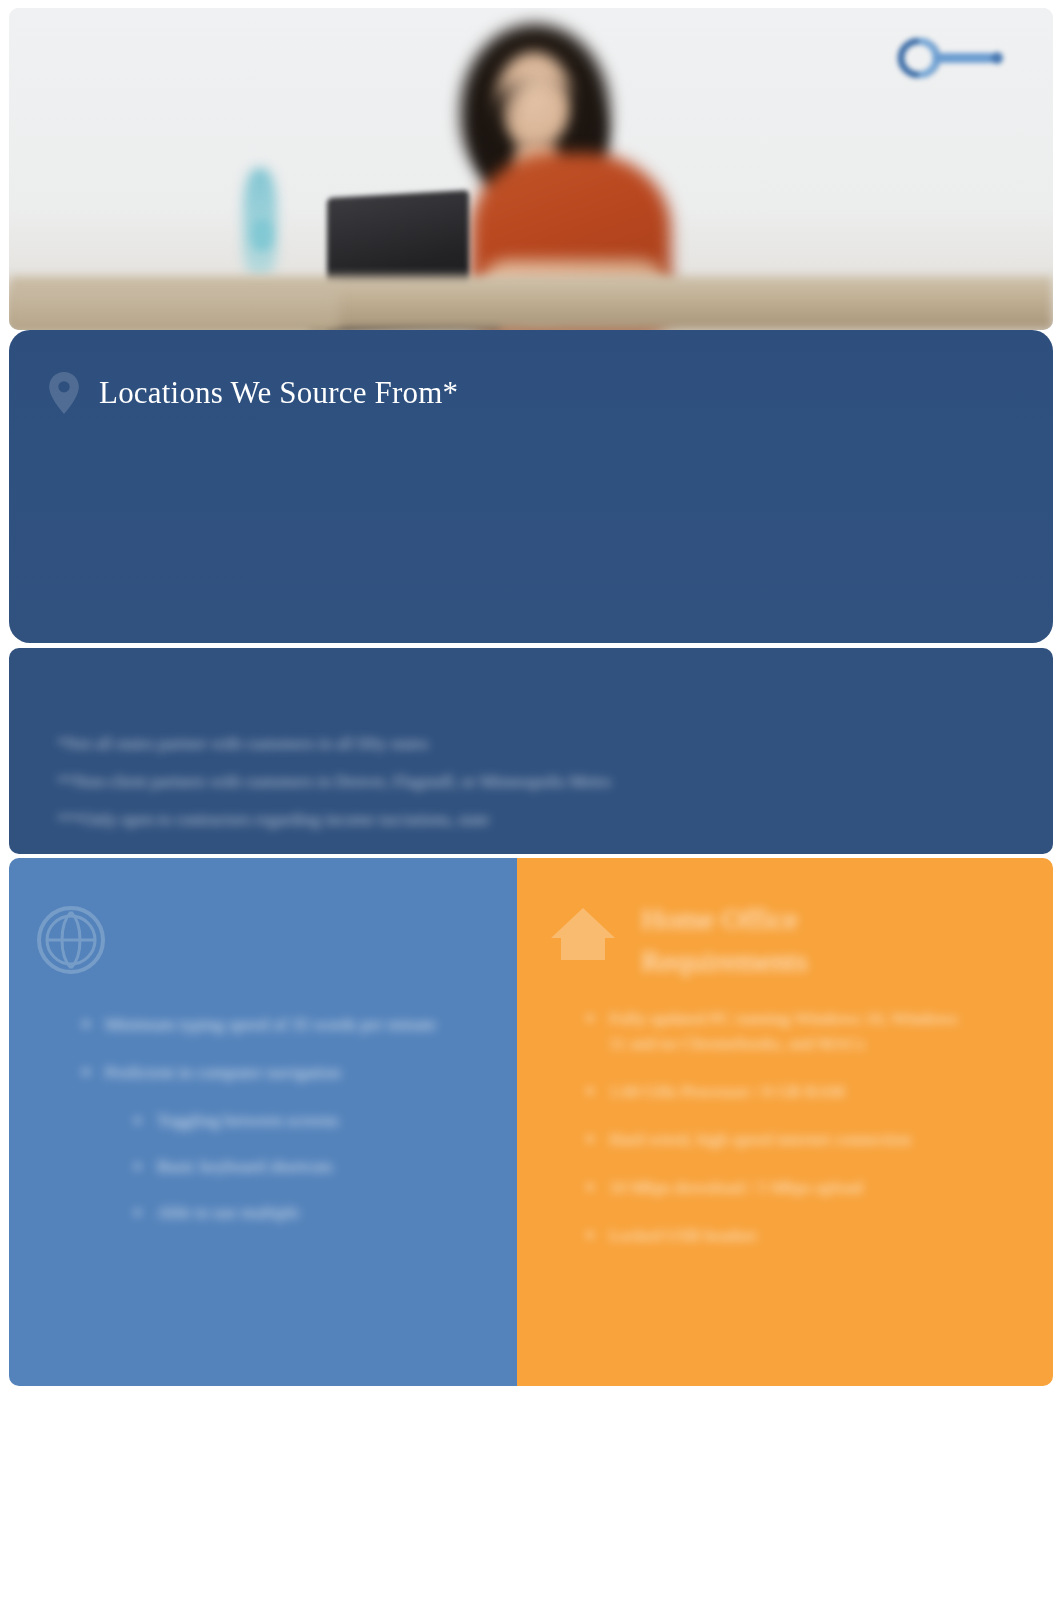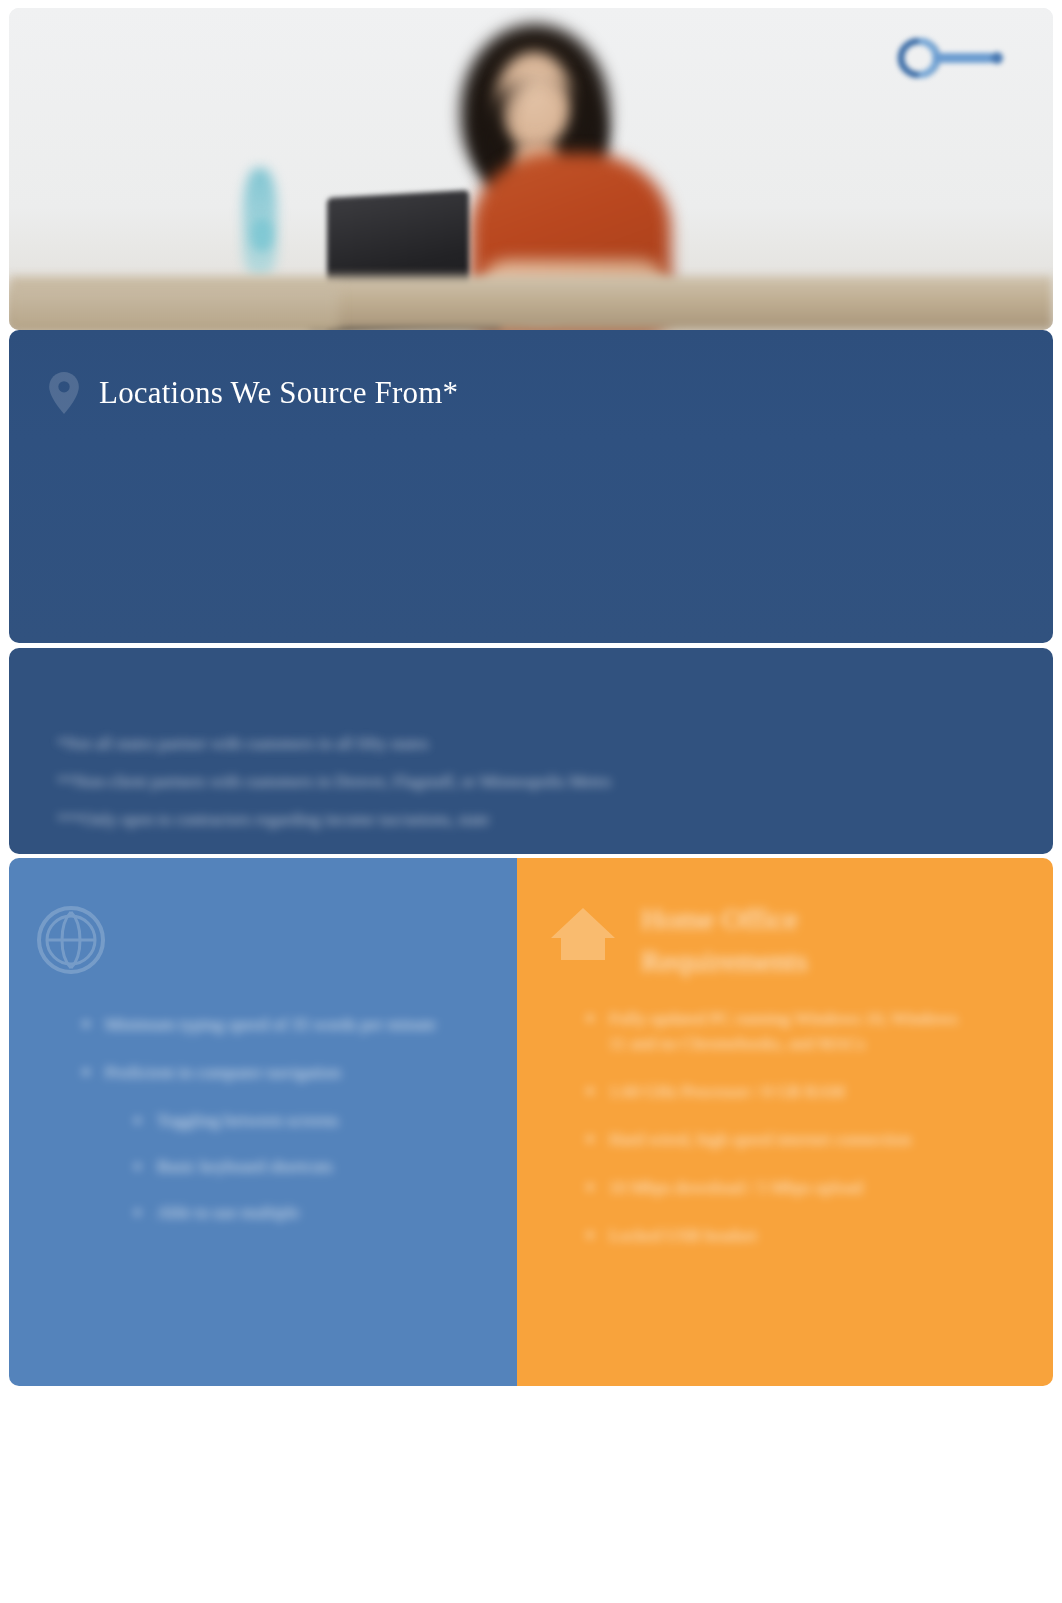--- a/index.html
+++ b/index.html
@@ -152,21 +152,21 @@
   }
 
   
   .card-locations {
     position: absolute;
     left: 9px;
     top: 330px;
     width: 1044px;
     height: 313px;
     background: linear-gradient(180deg, #2e4f7d 0%, #2f5180 35%, #31527f 100%);
-    border-radius: 10px;
+    border-radius: 21px;
     overflow: hidden;
   }
 
   .title-row {
     position: absolute;
     left: 40px;
     top: 42px;
     display: flex;
     align-items: center;
     gap: 20px;

